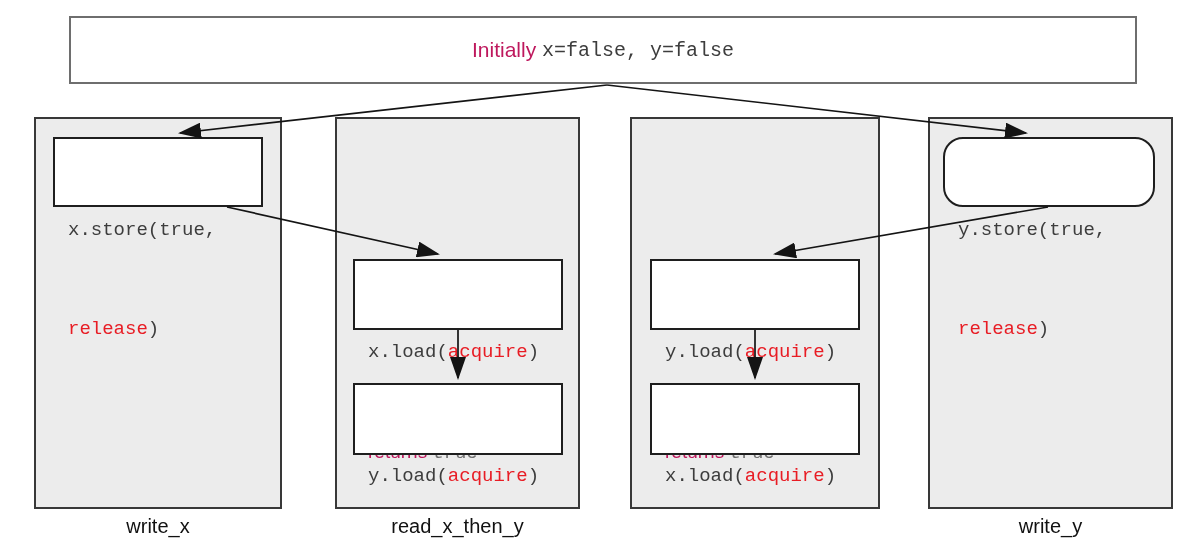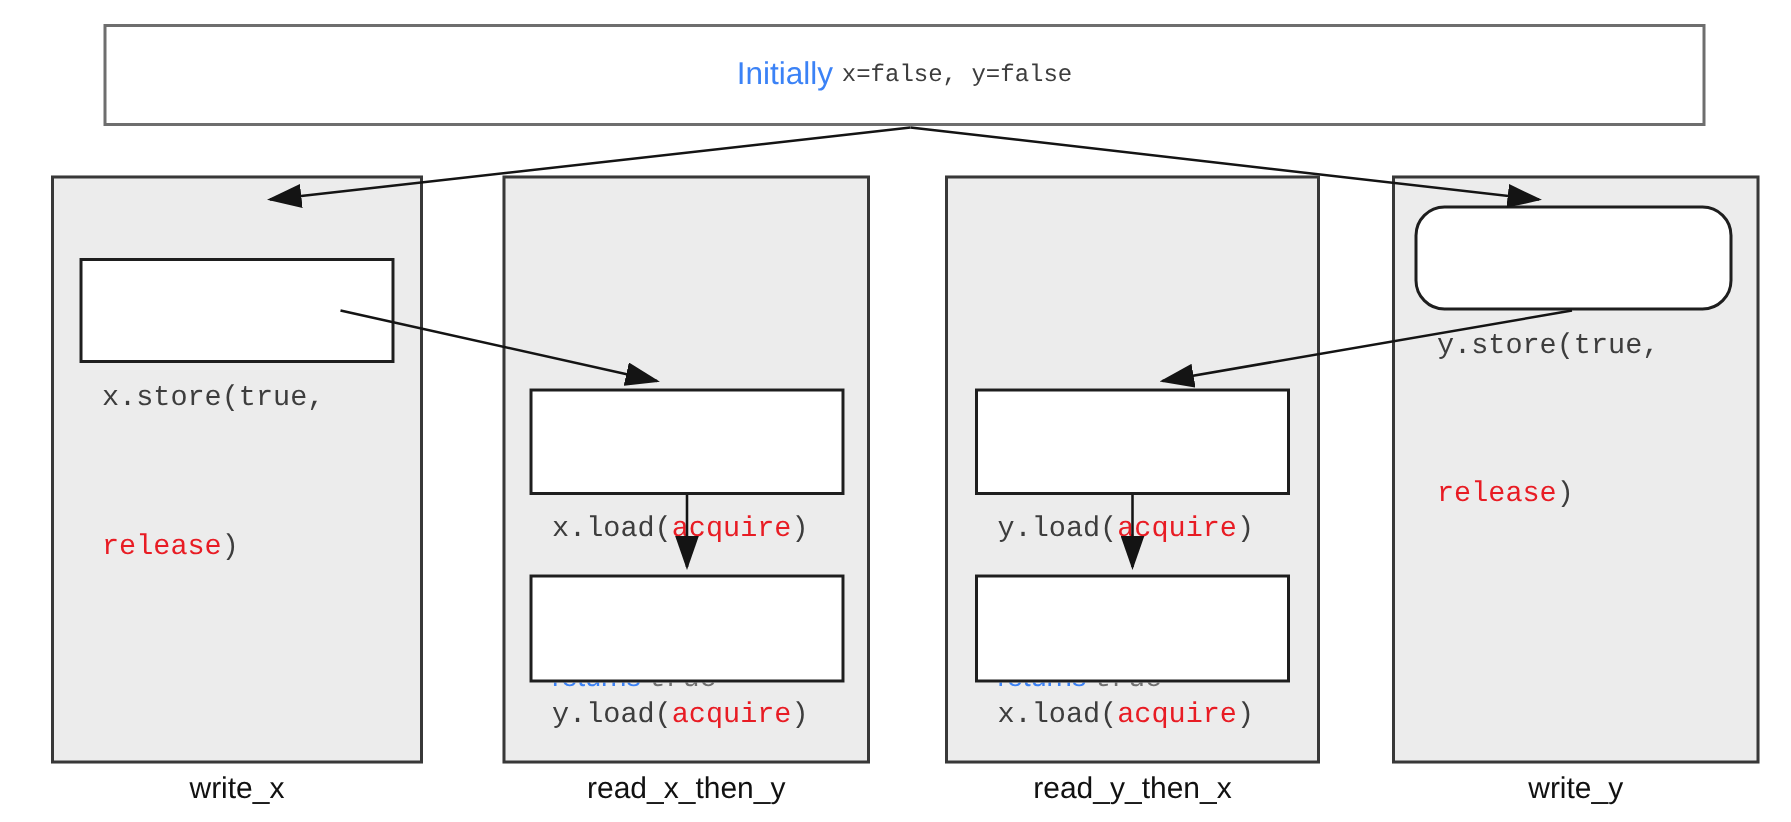--- a/index.html
+++ b/index.html
@@ -4,45 +4,45 @@
 <style>
   html,body { margin:0; padding:0; background:#ffffff; }
   .canvas {
     position:relative; width:1194px; height:548px; background:#ffffff;
     font-family:"Liberation Sans", sans-serif; overflow:hidden;
   }
   .mono { font-family:"Liberation Mono","DejaVu Sans Mono",monospace; }
   .code { color:#3d3d3d; }
   .red  { color:#e81c24; font-weight:normal; }
   .muted{ color:#6f6f6f; }
-  .sans { font-family:"Liberation Sans",sans-serif; color:#3b82f6; }
+  .sans { font-family:"Liberation Sans",sans-serif; color:#be185d; }
 
   .topbox {
     position:absolute; left:69px; top:16px; width:1068px; height:68px;
     background:#ffffff; border:2px solid #6e6e6e; box-sizing:border-box;
     display:flex; align-items:center; justify-content:center;
     font-size:21px; white-space:pre;
   }
-  .topbox .mono { font-size:16px; }
+  .topbox .mono { font-size:20px; }
 
   .thread {
     position:absolute; top:117px; height:392px;
     background:#ececec; border:2px solid #383838; box-sizing:border-box;
   }
   .t0 { left:34px;  width:248px; }
   .t1 { left:335px; width:245px; }
   .t2 { left:630px; width:250px; }
   .t3 { left:928px; width:245px; }
 
   .op {
     position:absolute; background:#ffffff; border:2px solid #1e1e1e;
     box-sizing:border-box; padding:9px 0 0 13px;
     font-size:19px; line-height:33px; white-space:pre;
   }
-  .op-xstore { left:53px;  top:137px; width:210px; height:70px;margin-top:35px; }
+  .op-xstore { left:53px;  top:137px; width:210px; height:70px; }
   .op-ystore { left:943px; top:137px; width:212px; height:70px;border-radius:20px; }
   .op-t1a { left:353px; top:259px; width:210px; height:71px; }
   .op-t1b { left:353px; top:383px; width:210px; height:72px; }
   .op-t2a { left:650px; top:259px; width:210px; height:71px; }
   .op-t2b { left:650px; top:383px; width:210px; height:72px; }
   .op .sans { font-size:19px; }
   .op .val { margin-left:5px; }
 
   .tlabel {
     position:absolute; top:512px; height:28px; line-height:28px;
@@ -97,21 +97,20 @@
     
   </div>
 
   <div class="op op-ystore mono code">
     <div><span>y.store(true,</span></div>
     <div><span class="red">release</span><span>)</span></div>
   </div>
 
   <div class="tlabel lab0">write_x</div>
   <div class="tlabel lab1">read_x_then_y</div>
-  <div class="tlabel lab2">read_y_then_x</div>
   <div class="tlabel lab3">write_y</div>
 
   <svg class="arrows" viewBox="0 0 1194 548">
     <defs>
       <marker id="ah" markerUnits="userSpaceOnUse" markerWidth="23" markerHeight="16" refX="21" refY="8" orient="auto">
         <path d="M0,0 L23,8 L0,16 Z" fill="#141414"></path>
       </marker>
     </defs>
     <line x1="607" y1="85" x2="180" y2="133" stroke="#141414" stroke-width="1.7" marker-end="url(#ah)"></line>
     <line x1="607" y1="85" x2="1026" y2="133" stroke="#141414" stroke-width="1.7" marker-end="url(#ah)"></line>

